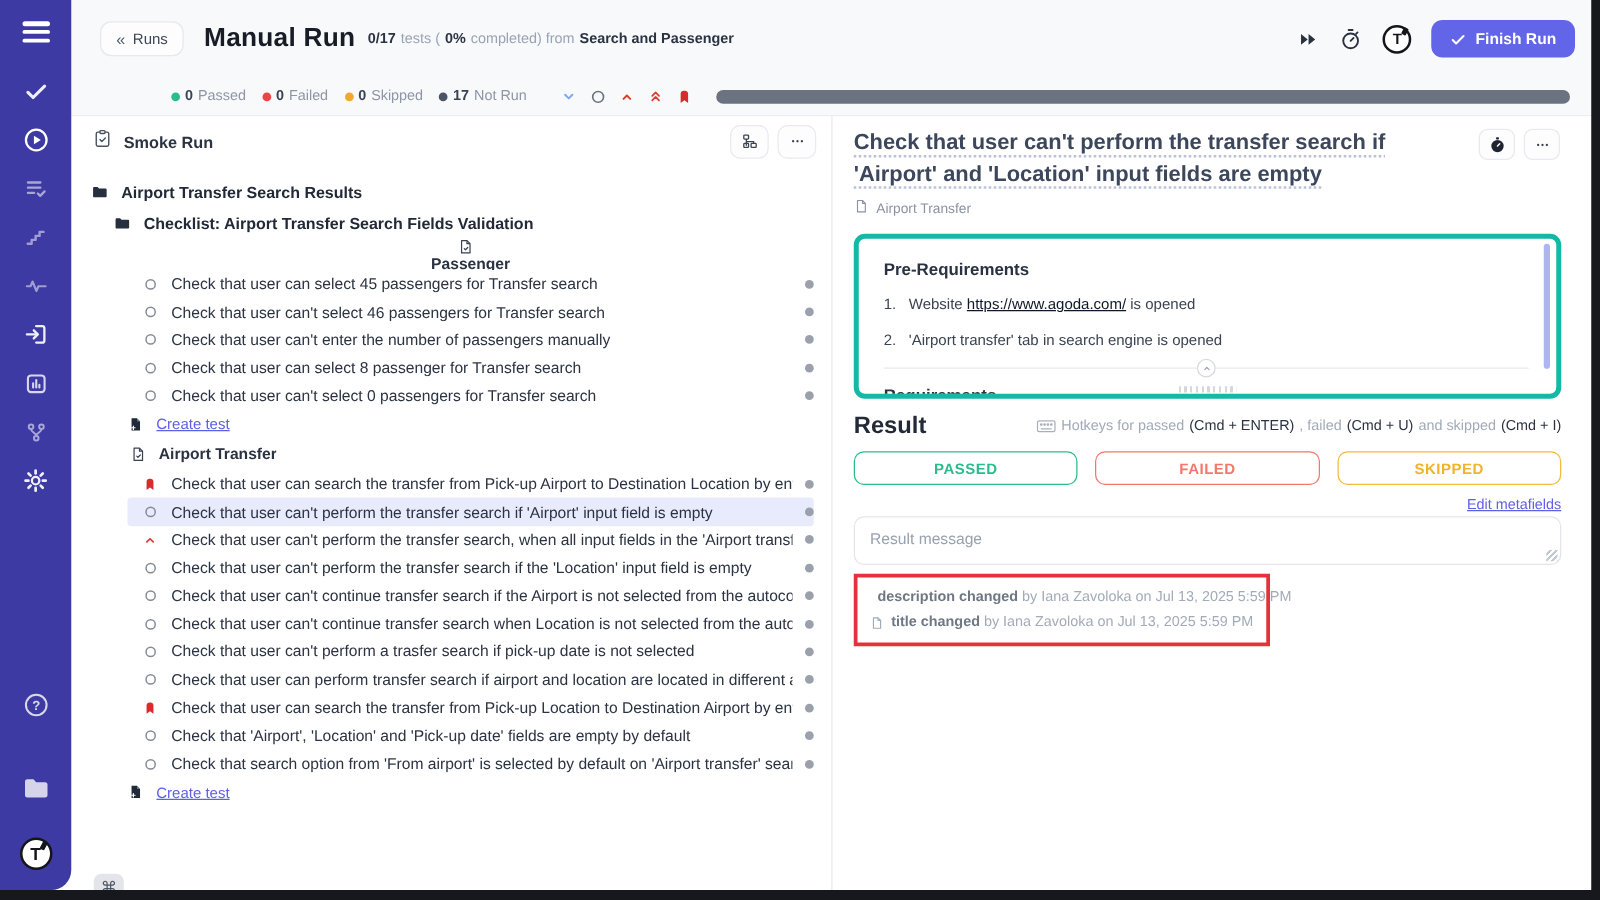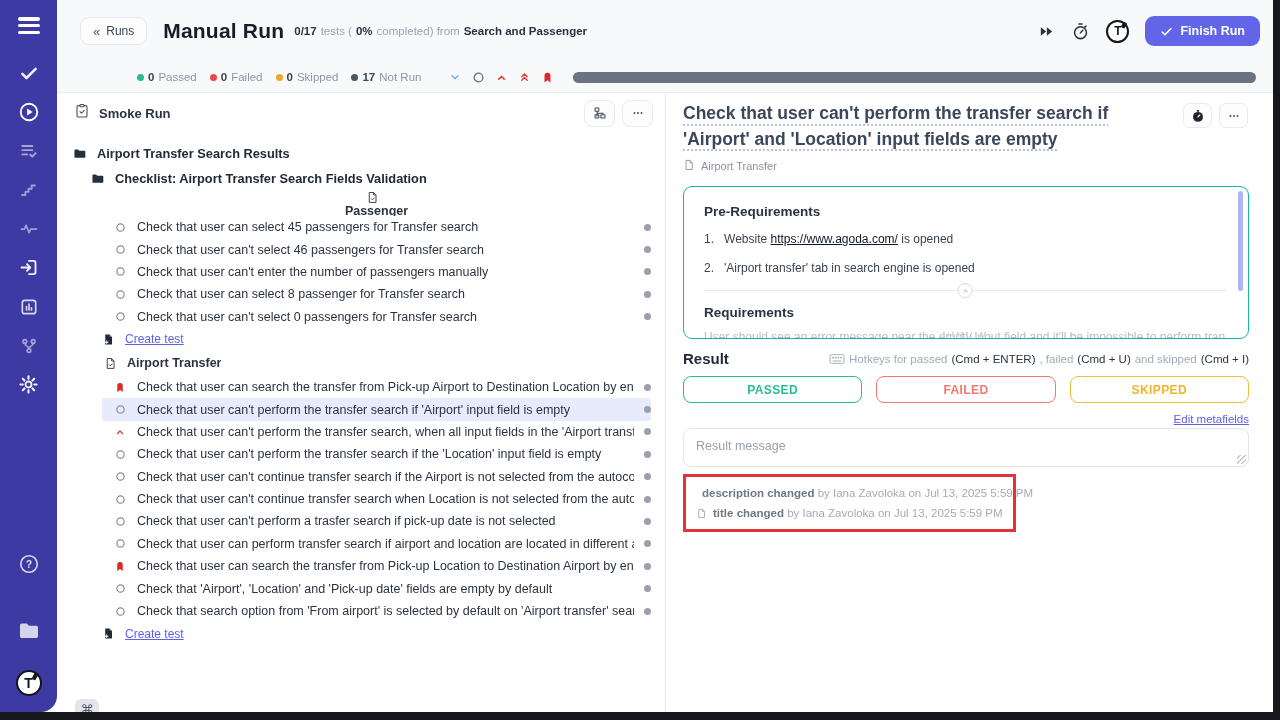--- a/index.html
+++ b/index.html
@@ -72,37 +72,37 @@
   .enddot { width:7px; height:7px; border-radius:50%; background:#9aa1ad; margin-left:10px; flex:none; }
 
   
   .rpanel { flex:1; min-width:0; position:relative; padding:8px 17px 0 17px; }
   .rp-actions { position:absolute; top:10px; right:32px; display:flex; gap:7px; }
   .rp-btn { width:29px; height:25px; border:1px solid #e9eaef; background:#fdfdfe; border-radius:7px;
             display:flex; align-items:center; justify-content:center; cursor:pointer; color:#3c4454; }
   .rp-title { font-size:17.5px; font-weight:600; color:#3c475c; line-height:25.5px; padding-right:92px;
               text-decoration:underline dotted #b9c0d8 1.5px; text-underline-offset:5px; cursor:text; }
   .rp-suite { display:flex; align-items:center; gap:6px; margin-top:7px; font-size:11px; color:#8a93a3; }
-  .scrollcard { margin-top:13px; margin-right:14px; border:1px solid #14b8a6; border-radius:9px; background:#fff;
-                height:153px; position:relative; padding:17px 22px 0 20px; overflow:hidden; }
+  .scrollcard { margin-top:13px; margin-right:14px; border:4px solid #14b8a6; border-radius:9px; background:#fff;
+                height:132px; position:relative; padding:17px 22px 0 20px; overflow:hidden; }
   .sc-h { font-size:13.5px; font-weight:700; color:#2b3342; }
   .sc-list { margin-top:13px; font-size:12px; color:#3a4352; }
   .sc-li { display:flex; gap:10px; margin-bottom:15px; align-items:baseline; }
   .sc-num { color:#3a4352; }
   .sc-li a { color:#0f172a; text-decoration:underline; cursor:pointer; }
   .sc-div { position:relative; border-top:1px solid #e8eaee; margin:4px 0 14px 0; }
   .sc-toggle { position:absolute; left:50%; top:-8px; transform:translateX(-50%); width:15px; height:15px;
                border-radius:50%; background:#fff; border:1px solid #d7dae1; display:flex; align-items:center;
                justify-content:center; cursor:pointer; color:#9aa3b2; font-size:8px; }
   .sc-clip { margin-top:10px; font-size:12px; color:#b6bcc7; white-space:nowrap; overflow:hidden; }
   .sc-thumb { position:absolute; right:5px; top:4px; width:5px; height:100px; border-radius:3px; background:#aeb6f2; }
   .sc-grip { position:absolute; bottom:1px; left:50%; transform:translateX(-50%); width:46px; height:5px;
              background:repeating-linear-gradient(90deg,#d3d7de 0 1.8px,transparent 1.8px 4.6px); cursor:row-resize;}
   .result-row { display:flex; align-items:center; margin-top:11px; margin-right:14px; }
-  .result-h { font-size:15px; font-weight:700; color:#222a37; }
+  .result-h { font-size:19px; font-weight:700; color:#222a37; }
   .hotkeys { margin-left:auto; display:flex; align-items:center; gap:4px; font-size:11.5px; color:#a2aab8; }
   .hotkeys b { color:#2b3342; font-weight:400; }
   .verdicts { display:flex; gap:14px; margin-top:9px; margin-right:14px; }
   .vbtn { flex:1; height:27px; border-radius:8px; background:#fff; font-size:12px; font-weight:600;
           letter-spacing:.4px; cursor:pointer; }
   .v-pass { border:1.6px solid #2abd8c; color:#2abd8c; }
   .v-fail { border:1.6px solid #f4776b; color:#f4776b; }
   .v-skip { border:1.6px solid #f2bb3b; color:#f0b42c; }
   .meta-link-row { display:flex; justify-content:flex-end; margin:10px 14px 3px 0; }
   .meta-link { font-size:11.5px; color:#5d61e4; text-decoration:underline; cursor:pointer; }

